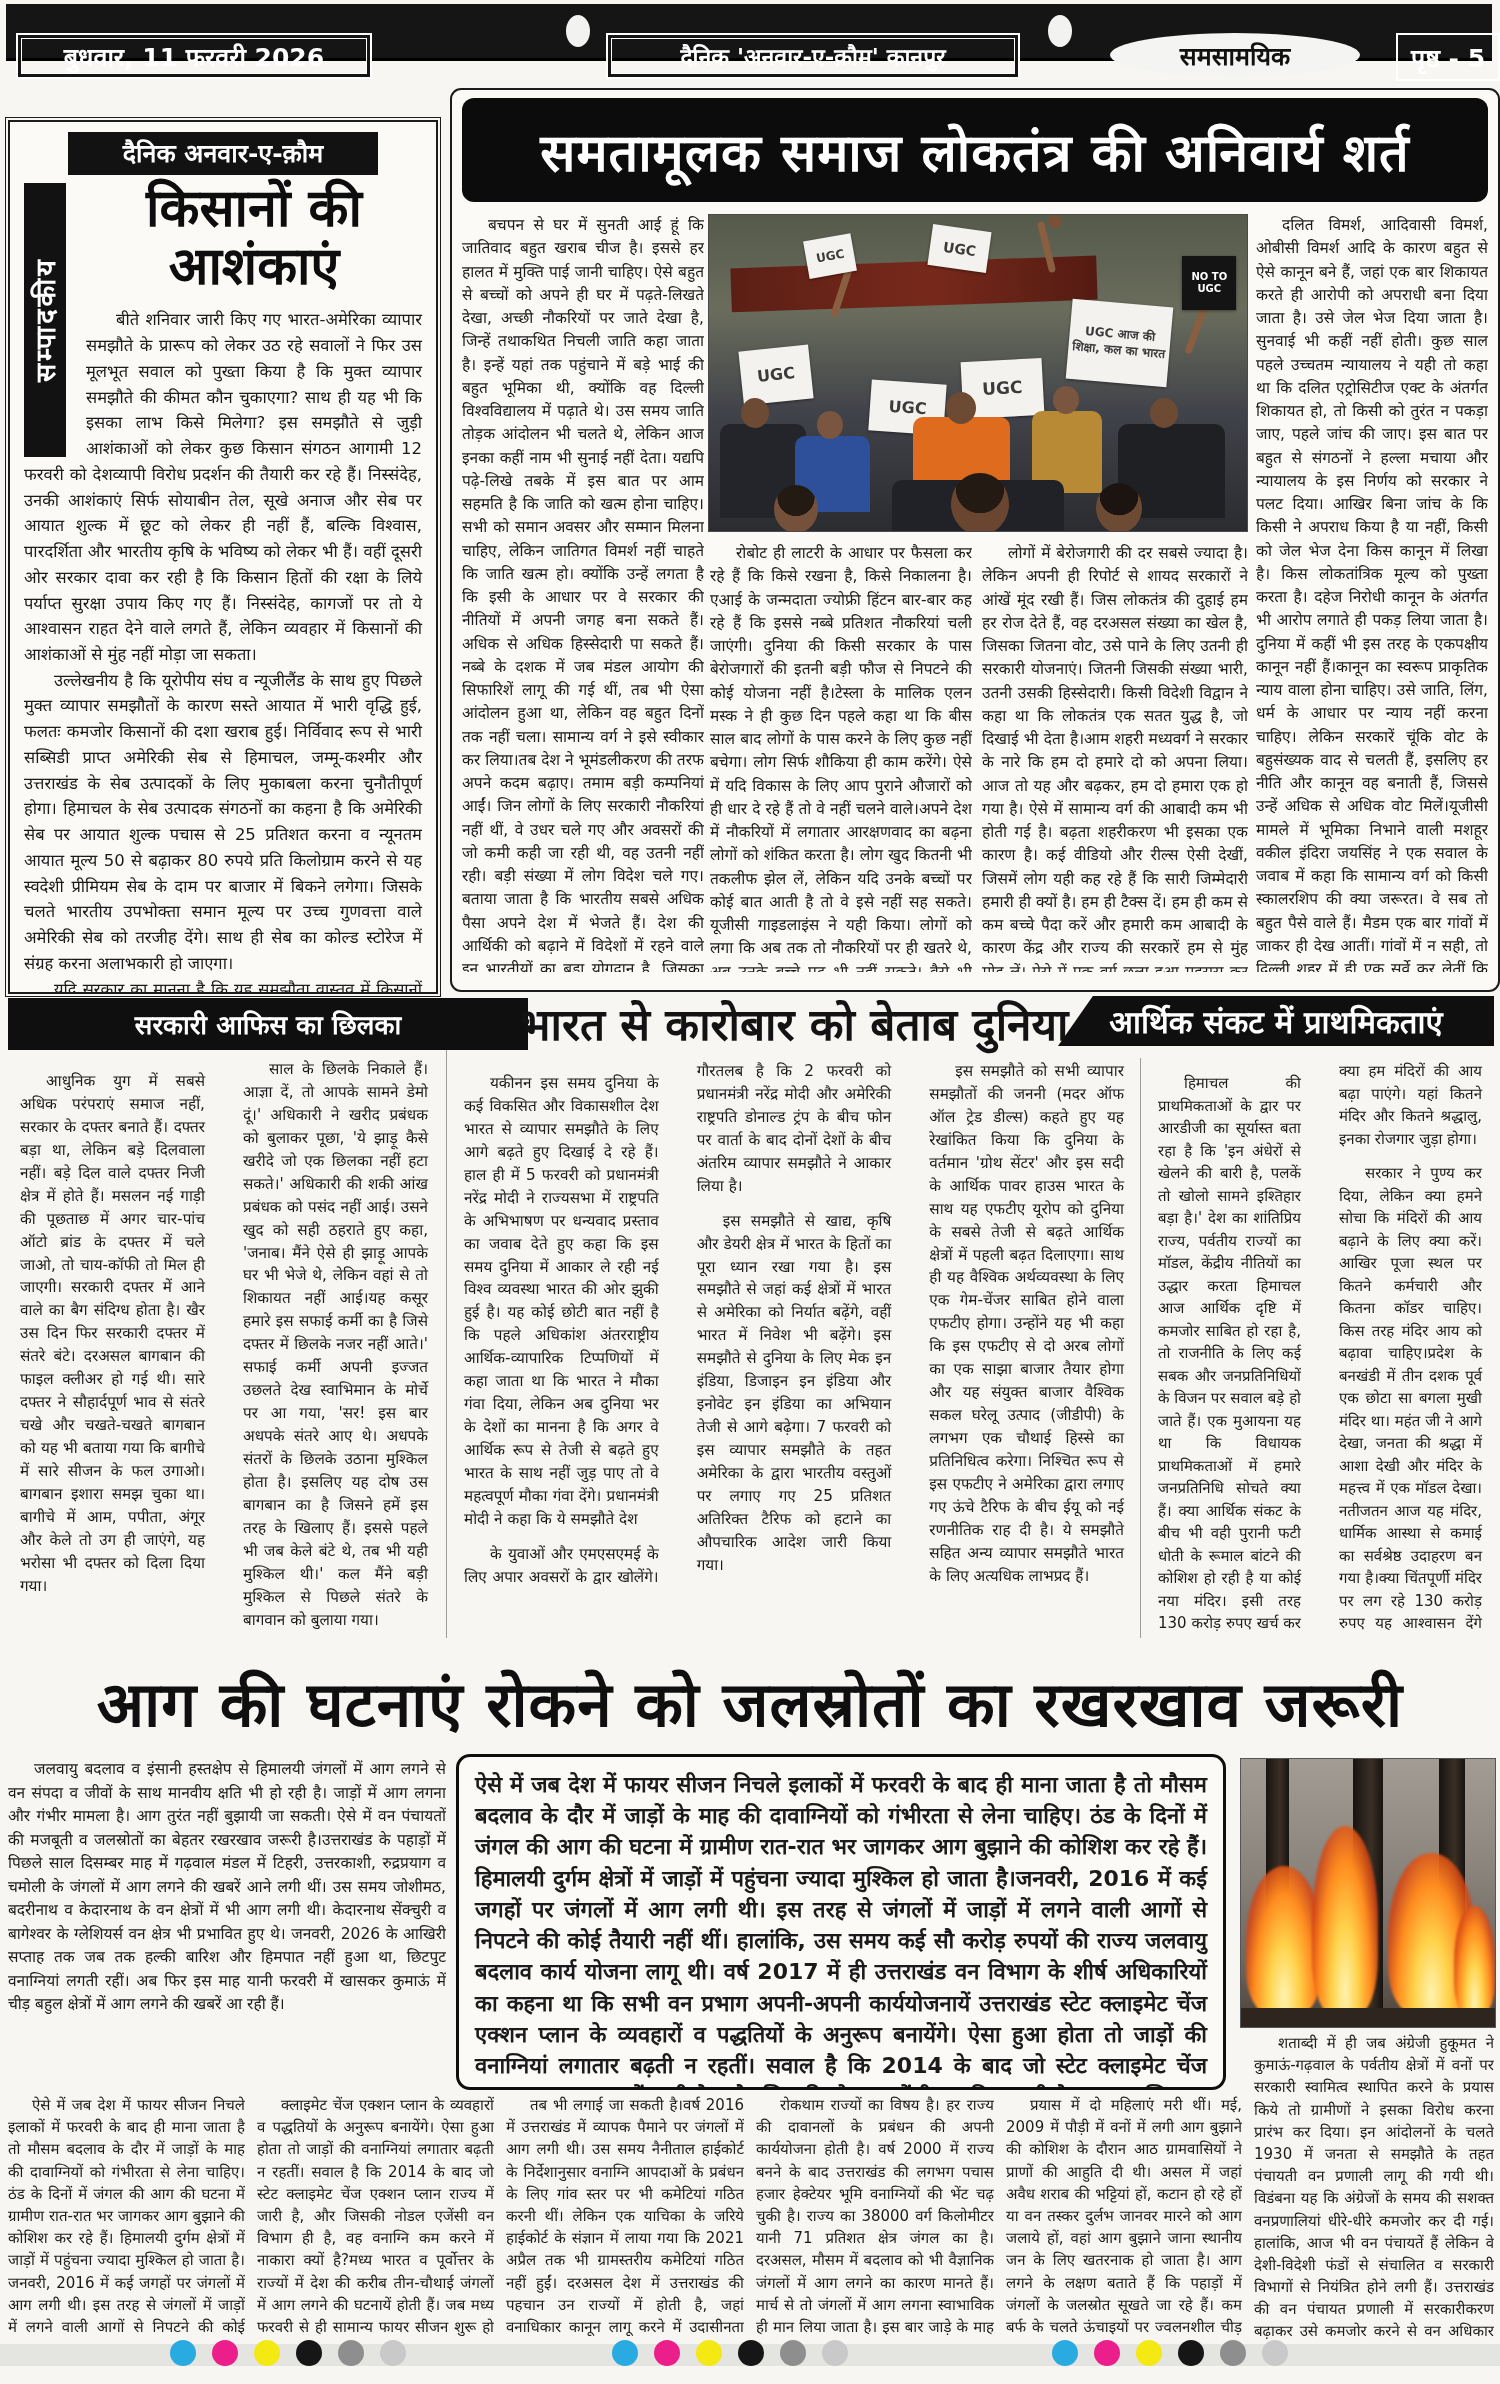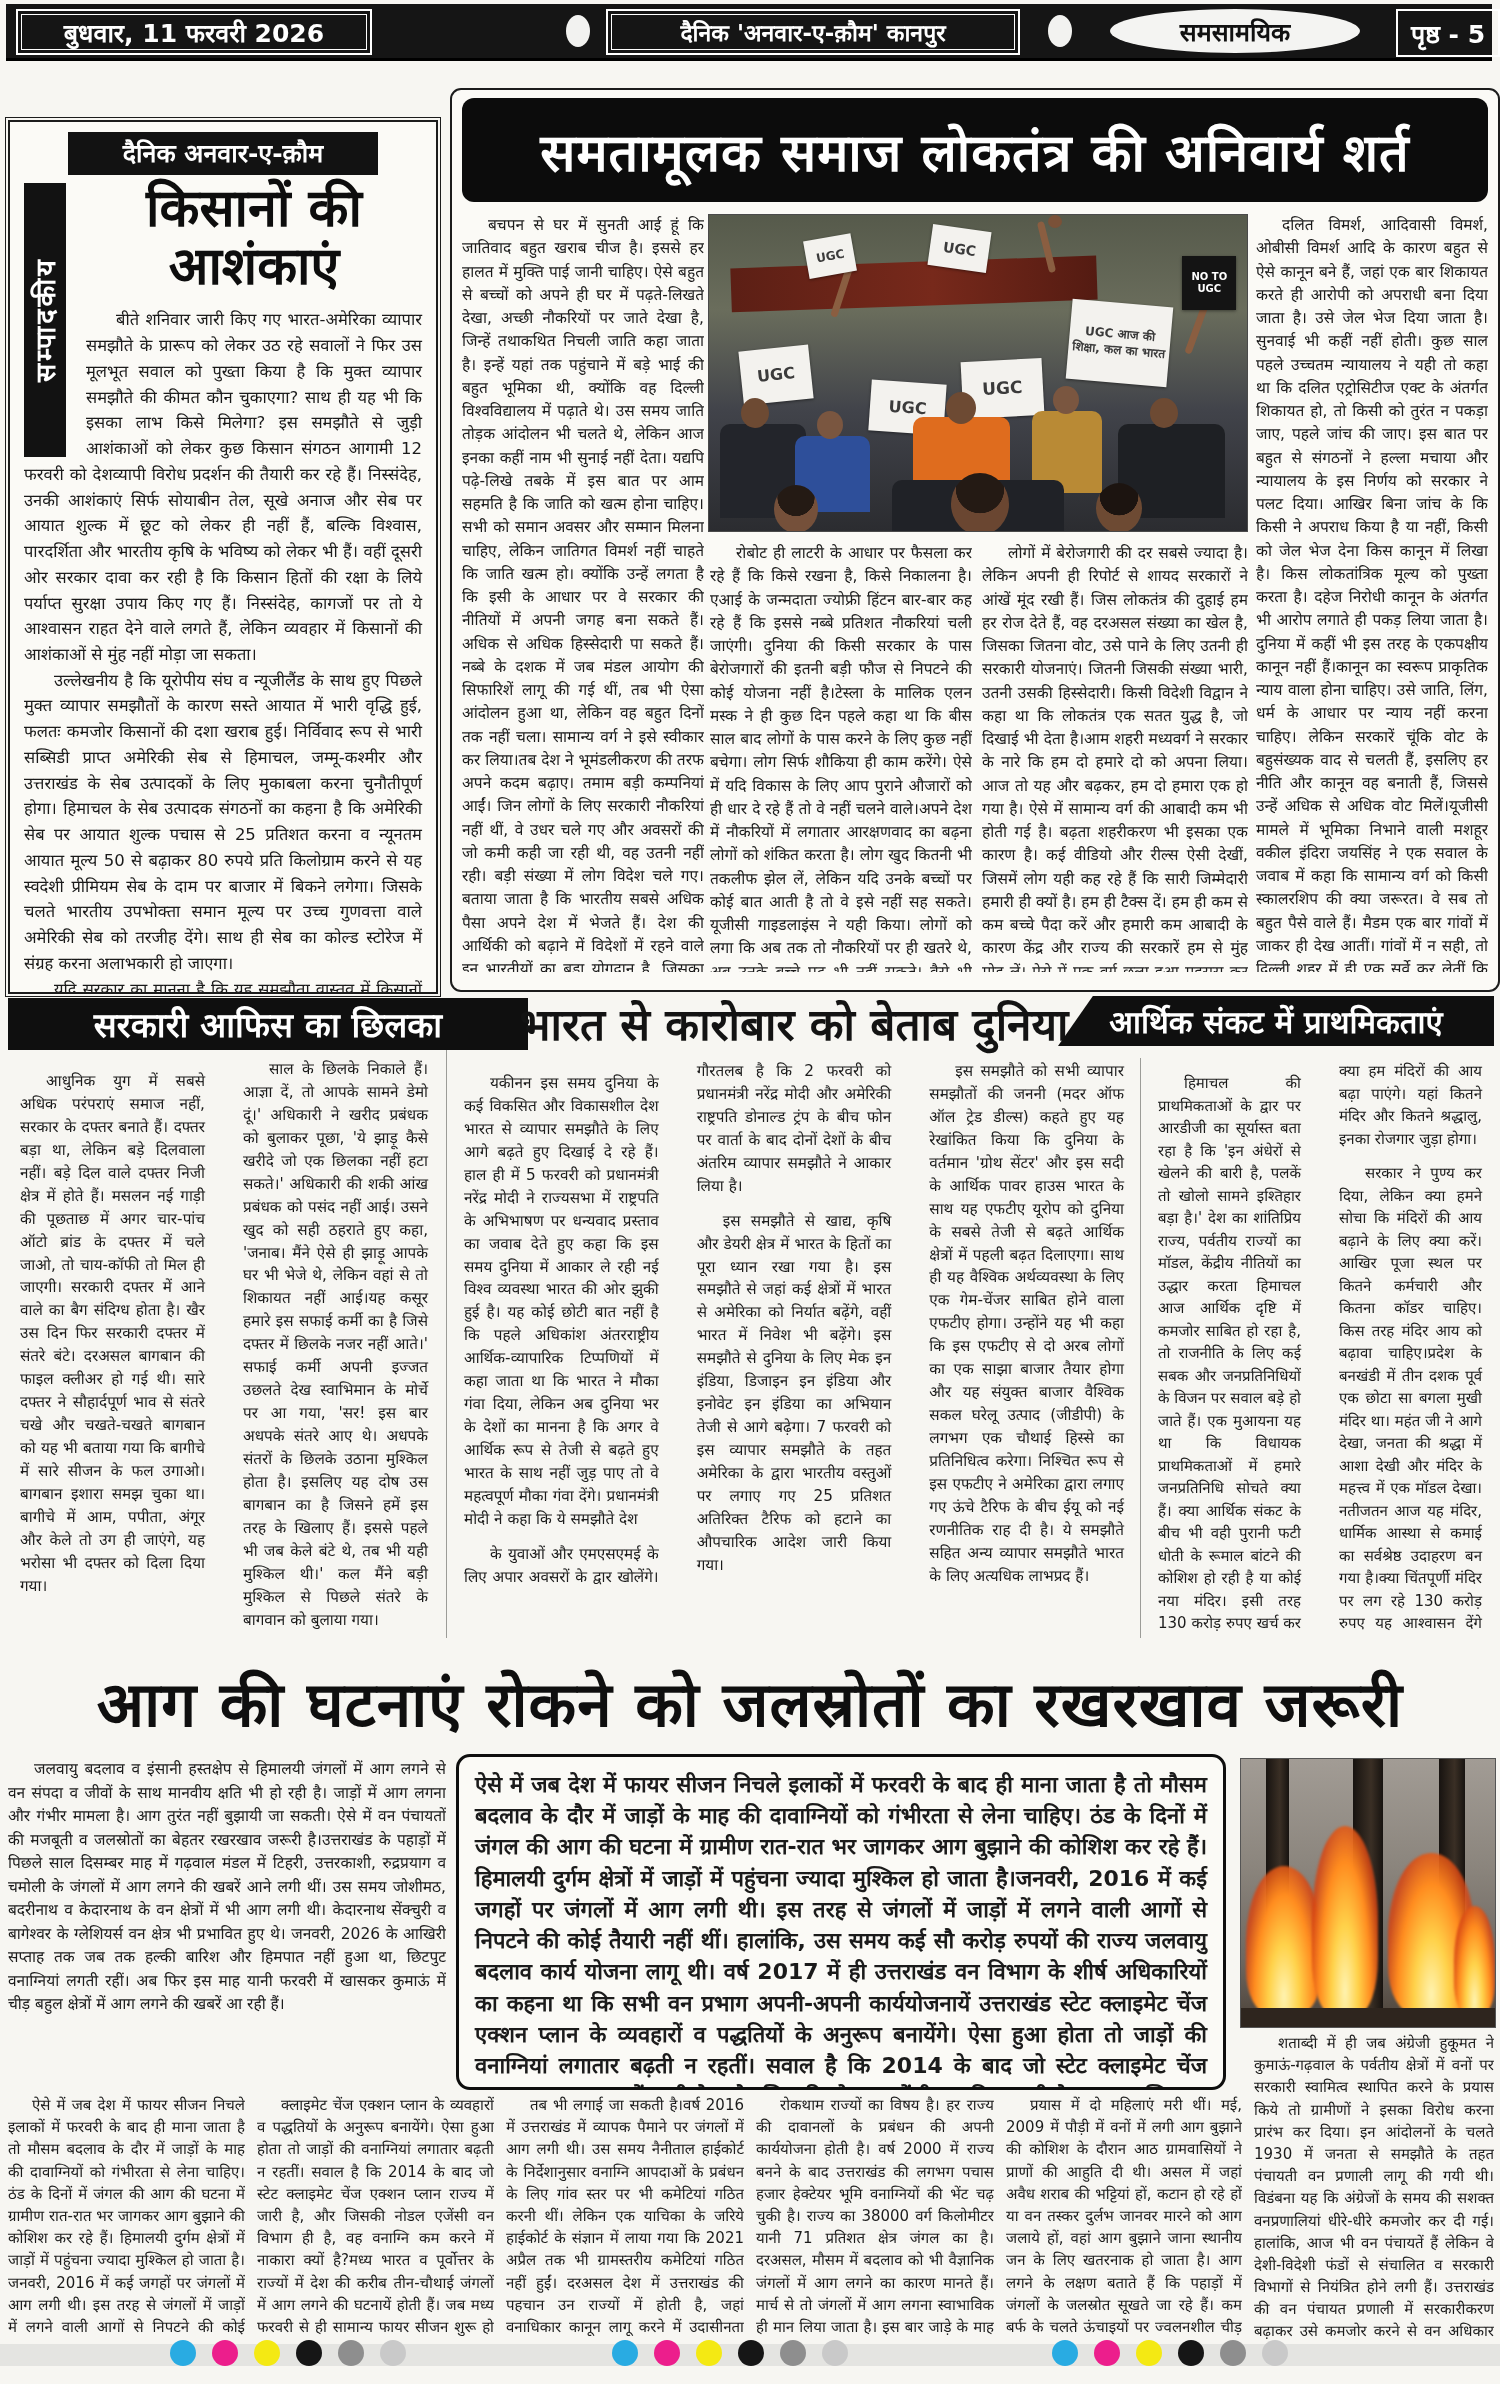--- a/index.html
+++ b/index.html
@@ -1,19 +1,19 @@
 <!DOCTYPE html>
 <html><head>
 <meta charset="utf-8">
 <style>
   html,body{margin:0;padding:0;background:#d8d8d4;}
   .page{position:relative;width:1500px;height:2384px;background:#f7f6f2;font-family:"DejaVu Sans",sans-serif;overflow:hidden;margin:0 auto;color:#1b1b1b;}
   
   .masthead{position:absolute;left:6px;top:4px;width:1486px;height:54px;background:#151515;border-bottom:3px solid #000;}
-  .mh-box{position:absolute;display:flex;align-items:center;justify-content:center;font-weight:bold;}
+  .mh-box{position:absolute;display:flex;align-items:center;justify-content:center;font-weight:bold;margin-top:24px;}
   .date-box{left:10px;top:5px;width:352px;height:42px;border:2px solid #fff;box-shadow:inset 0 0 0 3px #151515,inset 0 0 0 4px #fff;color:#fff;font-size:25px;}
   .paper-box{left:600px;top:5px;width:410px;height:42px;border:2px solid #fff;box-shadow:inset 0 0 0 3px #151515,inset 0 0 0 4px #fff;color:#fff;font-size:23px;}
   .section-oval{left:1104px;top:5px;width:250px;height:44px;background:#f4f4f2;border-radius:50%;color:#111;font-size:25px;}
   .page-box{left:1390px;top:5px;width:100px;height:44px;border:2px solid #fff;color:#fff;font-size:25px;}
   .mh-dot{position:absolute;width:24px;height:32px;border-radius:50%;background:#f2f2f0;top:11px;}
   
   .editorial{position:absolute;left:8px;top:120px;width:430px;height:874px;border:2px solid #1c1c1c;outline:1px solid #1c1c1c;outline-offset:2px;background:#fbfaf6;padding:8px 14px;box-sizing:border-box;overflow:hidden;}
   .ed-kicker{width:310px;margin:2px auto 4px;background:#121212;color:#fff;text-align:center;font-size:25px;font-weight:bold;padding:3px 0 6px;}
   .ed-float{float:left;width:50px;height:274px;margin:4px 12px 4px 0;}
   .ed-vlabel{width:42px;height:100%;background:#121212;color:#fff;writing-mode:vertical-rl;transform:rotate(180deg);display:flex;align-items:center;justify-content:center;font-size:27px;font-weight:bold;letter-spacing:3px;}
@@ -34,21 +34,21 @@
   .plc4{left:41%;top:4%;width:11%;height:13%;font-size:14px;transform:rotate(8deg);}
   .plc5{left:67%;top:28%;width:18%;height:24%;font-size:12px;transform:rotate(5deg);padding:2px;line-height:1.3;}
   .plc6{left:88%;top:13%;width:10%;height:17%;background:#141414;color:#fff;font-size:10px;line-height:1.2;}
   .plc7{left:18%;top:7%;width:9%;height:12%;font-size:12px;transform:rotate(-10deg);}
   .head{position:absolute;border-radius:50%;background:#6d4a33;}
   .jk{position:absolute;border-radius:10px 10px 0 0;}
   .arm{position:absolute;width:7px;height:52px;border-radius:4px;background:#8a5e41;}
   .fist{position:absolute;width:14px;height:13px;border-radius:50%;background:#7a5138;}
   
   .vsep{position:absolute;width:1px;background:#9c9c98;}
-  .satire-banner{left:8px;top:998px;width:520px;height:52px;background:#0f0f0f;color:#fff;font-size:34px;}
+  .satire-banner{left:8px;top:998px;width:520px;height:52px;background:#0f0f0f;color:#fff;font-size:26px;}
   .trade-headline{left:452px;top:994px;width:684px;height:58px;font-size:44px;color:#131313;}
   .econ-banner{left:1058px;top:996px;width:436px;height:50px;background:#0f0f0f;clip-path:polygon(8% 0,100% 0,100% 100%,0 100%);color:#fff;font-size:31px;}
   .mid-body{position:absolute;column-gap:14px;font-size:15.3px;line-height:1.5;text-align:justify;overflow:hidden;}
   .mid-body p{margin:12px;text-indent:26px;}
   .satire-body{left:8px;top:1058px;width:432px;height:580px;column-count:2;}
   .trade-body{left:452px;top:1060px;width:684px;height:578px;column-count:3;}
   .econ-body{left:1146px;top:1060px;width:348px;height:578px;column-count:2;font-size:15px;}
   
   .fire-headline{position:absolute;left:0;top:1660px;width:1500px;text-align:center;font-size:62px;font-weight:bold;color:#0f0f0f;letter-spacing:1px;}
   .fire-left{position:absolute;left:8px;top:1758px;width:438px;height:330px;font-size:15.5px;line-height:1.52;text-align:justify;overflow:hidden;}

